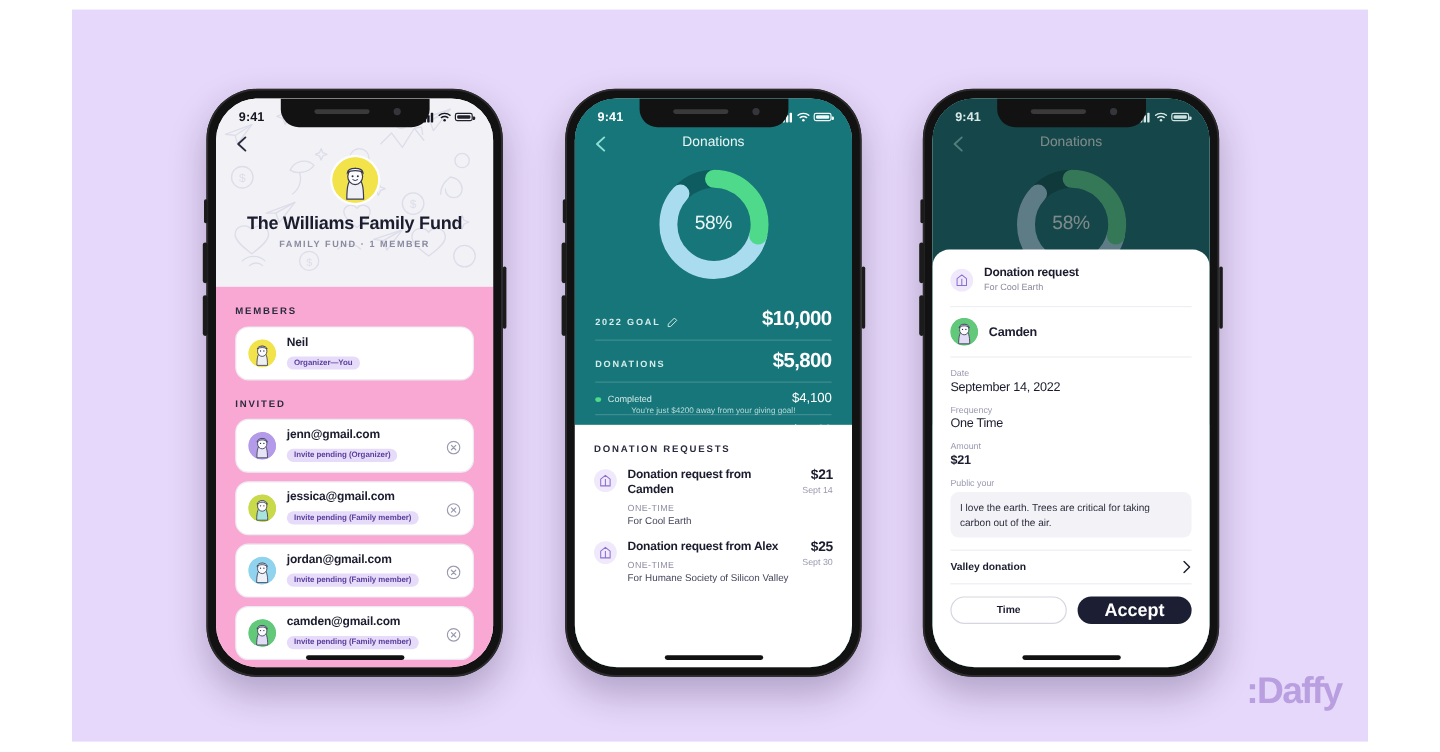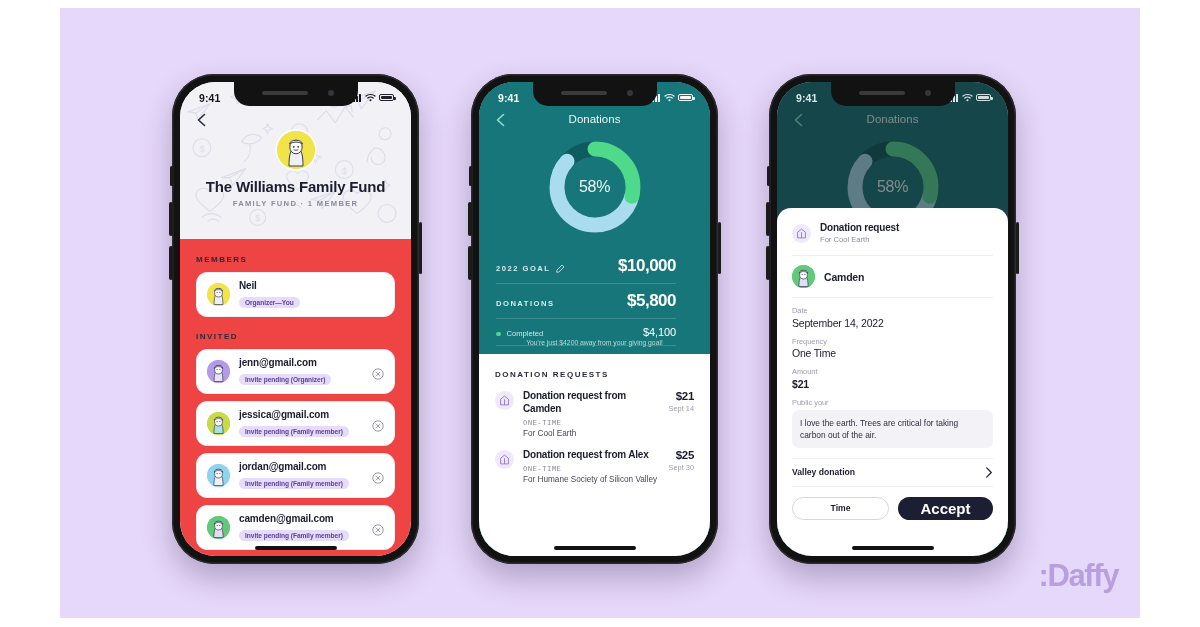--- a/index.html
+++ b/index.html
@@ -52,49 +52,49 @@
   .navtitle { position: absolute; left: 0; right: 0; top: 31px; text-align: center; font-size: 11.5px; font-weight: 400; z-index: 20; }
 
   
   #phone1 { left: 112px; top: 66px; }
   .p1-hero { position: absolute; left: 0; right: 0; top: 0; height: 157px; background: #f1f1f6; overflow: hidden; }
   .p1-hero .doodles { position: absolute; inset: 0; opacity: .5; }
   .p1-avatar { position: absolute; left: 50%; top: 49px; transform: translateX(-50%); width: 38px; height: 38px; border-radius: 50%;
     background: #f2e34a; display: flex; align-items: flex-end; justify-content: center; overflow: hidden; box-shadow: 0 0 0 2px rgba(255,255,255,.85); }
   .p1-title { position: absolute; left: 0; right: 0; top: 96px; text-align: center; font-size: 15px; font-weight: 700; color: #1b1c2e; letter-spacing: -.2px; }
   .p1-sub { position: absolute; left: 0; right: 0; top: 117px; text-align: center; font-size: 7.6px; font-weight: 600; letter-spacing: 1.3px; color: #8a8aa0; }
-  .p1-body { position: absolute; left: 0; right: 0; top: 157px; bottom: 0; background: #ef4444; padding: 0 16px; }
+  .p1-body { position: absolute; left: 0; right: 0; top: 157px; bottom: 0; background: #f9a8d4; padding: 0 16px; }
   .sec-label { font-size: 8px; font-weight: 700; letter-spacing: 1.5px; color: #2a2b3d; }
   .mem-card { display: flex; align-items: center; gap: 9px; border: 1px solid #eceaf2; border-radius: 11px; padding: 7px 10px; background: #fff; position: relative; }
   .mem-av { width: 23px; height: 23px; border-radius: 50%; flex: none; overflow: hidden; display: flex; align-items: flex-end; justify-content: center; }
   .mem-name { font-size: 10px; font-weight: 700; color: #1b1c2e; letter-spacing: -.15px; }
   .pill { display: inline-block; margin-top: 2.5px; font-size: 6.6px; font-weight: 600; color: #5a3f9c; background: #e6dcfa; border-radius: 9px; padding: 2px 6px; letter-spacing: -.05px; }
   .x-btn { position: absolute; right: 10px; top: 50%; transform: translateY(-50%); width: 12px; height: 12px; }
   .dark-btn { display: flex; align-items: center; justify-content: center; height: 27px; border-radius: 16px; background: #1c1f33; color: #fff; font-size: 10px; font-weight: 700; letter-spacing: -.1px; }
 
   
   .teal { position: absolute; inset: 0; background: #16767a; }
   .p2-top { position: absolute; left: 0; right: 0; top: 0; height: 272px; background: #16767a; }
   .ring-wrap { position: absolute; left: 50%; top: 53px; transform: translateX(-50%); width: 104px; height: 104px; }
   .ring-pct { position: absolute; inset: 0; display: flex; align-items: center; justify-content: center; font-size: 16px; color: #eaf6f5; font-weight: 400; letter-spacing: -.3px; }
-  .stat-rows { position: absolute; left: 17px; right: 34px; top: 174px; }
+  .stat-rows { position: absolute; left: 17px; right: 17px; top: 174px; }
   .srow { display: flex; align-items: baseline; justify-content: space-between; border-bottom: 1px solid rgba(255,255,255,.17); padding-bottom: 7px; margin-bottom: 7px; }
   .srow:last-child { border-bottom: 0; }
   .sk { font-size: 7.6px; font-weight: 700; letter-spacing: 1.5px; color: #d6eceb; display: flex; align-items: center; gap: 6px; }
   .sv { font-size: 17px; font-weight: 700; color: #fff; letter-spacing: -.5px; }
   .sv.sm { font-size: 11px; font-weight: 400; letter-spacing: -.1px; }
   .sk.sm { font-size: 7.6px; font-weight: 400; letter-spacing: 0; color: #cfe7e6; }
   .dot { width: 4.5px; height: 4.5px; border-radius: 50%; flex: none; }
   .goal-note { position: absolute; left: 0; right: 0; top: 257px; text-align: center; font-size: 6.8px; color: #b9dbda; }
   .p2-sheet { position: absolute; left: 0; right: 0; top: 272px; bottom: 0; background: #fff; padding: 16px 16px 0; }
   .req { display: flex; gap: 9px; margin-bottom: 11px; }
   .req-ic { width: 19px; height: 19px; border-radius: 50%; background: #f0e8fb; flex: none; display: flex; align-items: center; justify-content: center; margin-top: 1px; }
   .req-main { flex: 1; min-width: 0; }
   .req-t { font-size: 10px; font-weight: 700; color: #1b1c2e; line-height: 1.28; letter-spacing: -.2px; }
-  .req-f { font-size: 7.4px; color: #8b8ba0; letter-spacing: .35px; margin-top: 3px; font-family: Liberation Mono, monospace; }
+  .req-f { font-size: 7.4px; color: #8b8ba0; letter-spacing: .35px; margin-top: 3px; }
   .req-o { font-size: 8.2px; color: #45465c; margin-top: 2.5px; }
   .req-right { text-align: right; flex: none; }
   .req-amt { font-size: 11.5px; font-weight: 700; color: #1b1c2e; letter-spacing: -.3px; }
   .req-date { font-size: 7.4px; color: #9a9ab0; margin-top: 2px; }
 
   
   #phone3 .p2-top { filter: brightness(.72) saturate(.82); }
   .scrim { position: absolute; inset: 0; background: rgba(12,40,42,.28); z-index: 5; }
   .m-sheet { position: absolute; left: 0; right: 0; bottom: 0; top: 126px; background: #fff; border-radius: 14px 14px 0 0; z-index: 10; padding: 14px 15px 0; }
   .m-hdr { display: flex; gap: 9px; align-items: center; padding-bottom: 11px; border-bottom: 1px solid #eeeef3; }

